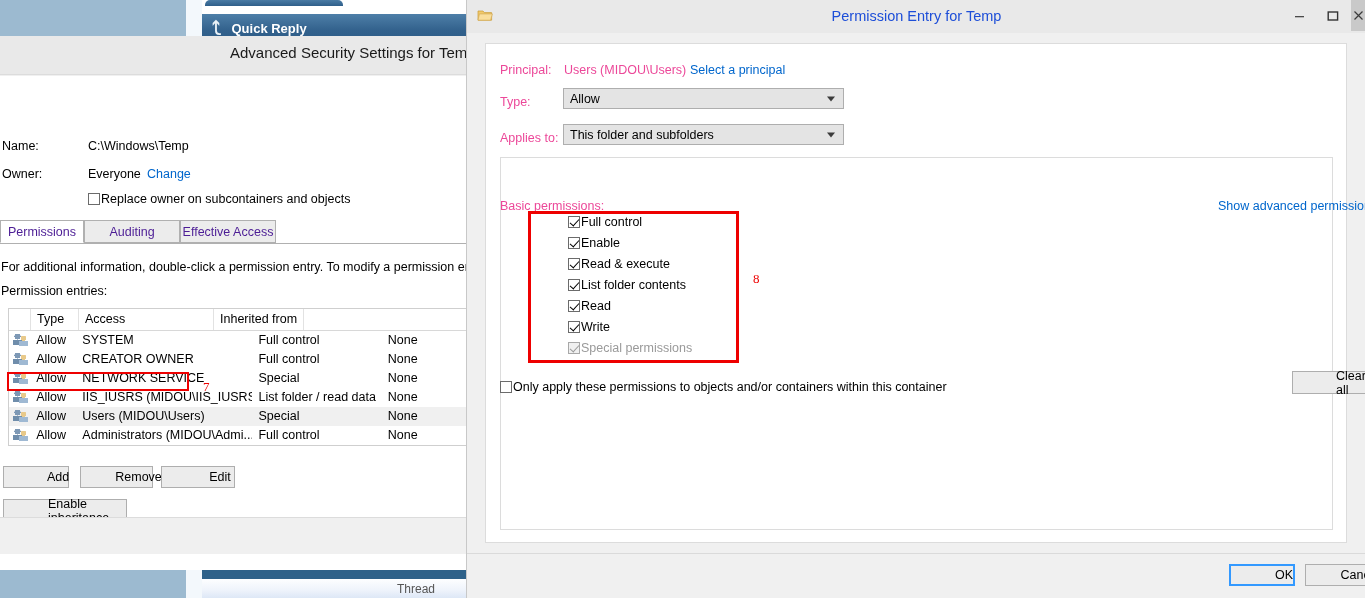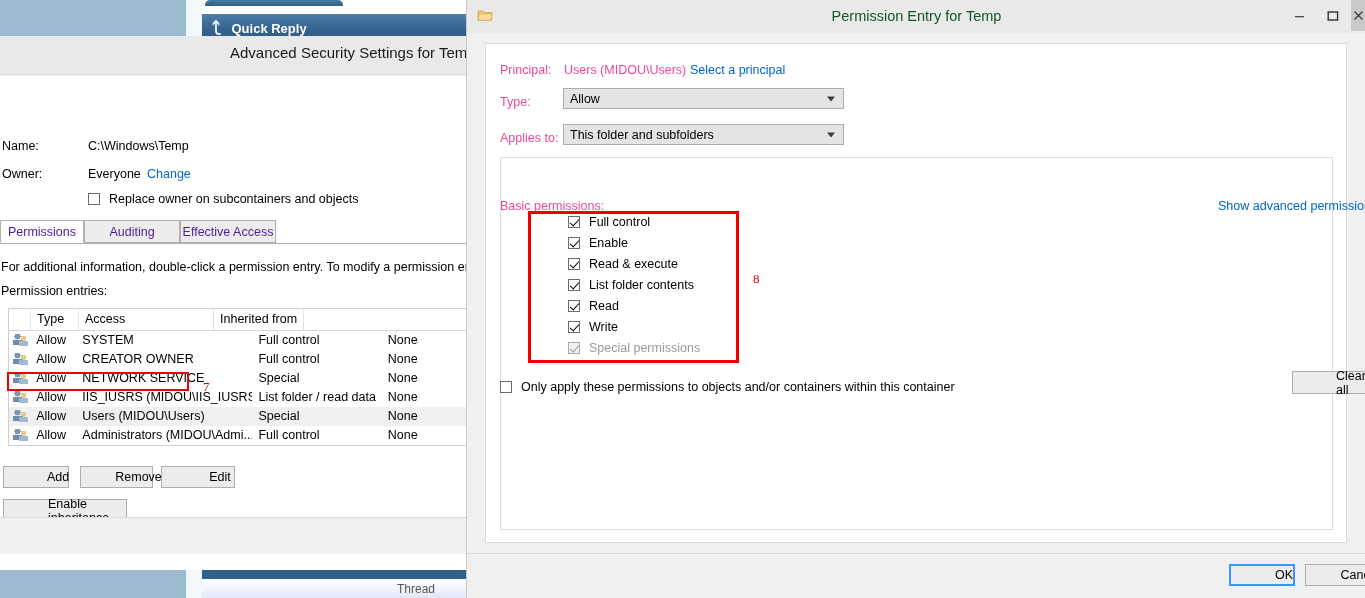--- a/index.html
+++ b/index.html
@@ -136,21 +136,21 @@
   .cb.dim { border-color: #a8a8a8; background: #f0f0f0; }
   .cb.dim.checked::after { border-color: #9a9a9a; }
 
   .chk-line {
     position: absolute;
     font-size: 12.5px;
     white-space: nowrap;
     color: #000;
     display: flex;
     align-items: center;
-    gap: 9px;
+    gap: 1px;
   }
   .chk-line.disabled { color: #9a9a9a; }
 
   
   .tabstrip {
     position: absolute; left: 0; top: 144px; width: 466px; height: 23px;
     border-bottom: 1px solid #b0b0b0;
   }
   .tab {
     position: absolute; top: 0; height: 23px;
@@ -262,21 +262,21 @@
     background: #e9e9e9;
   }
   .pe-folder-icon {
     position: absolute; left: 10px; top: 8px;
     width: 16px; height: 14px;
   }
   .pe-title {
     position: absolute; left: 0; top: 8px; width: 899px;
     text-align: center;
     font-size: 14.5px;
-    color: #14532d;
+    color: #1d4ed8;
   }
   .winbtn {
     position: absolute; top: 0; height: 31px;
     display: flex; align-items: center; justify-content: center;
     cursor: default;
   }
   .winbtn.close-hl { background: #c9c9c9; }
 
   .pe-panel {
     position: absolute;

